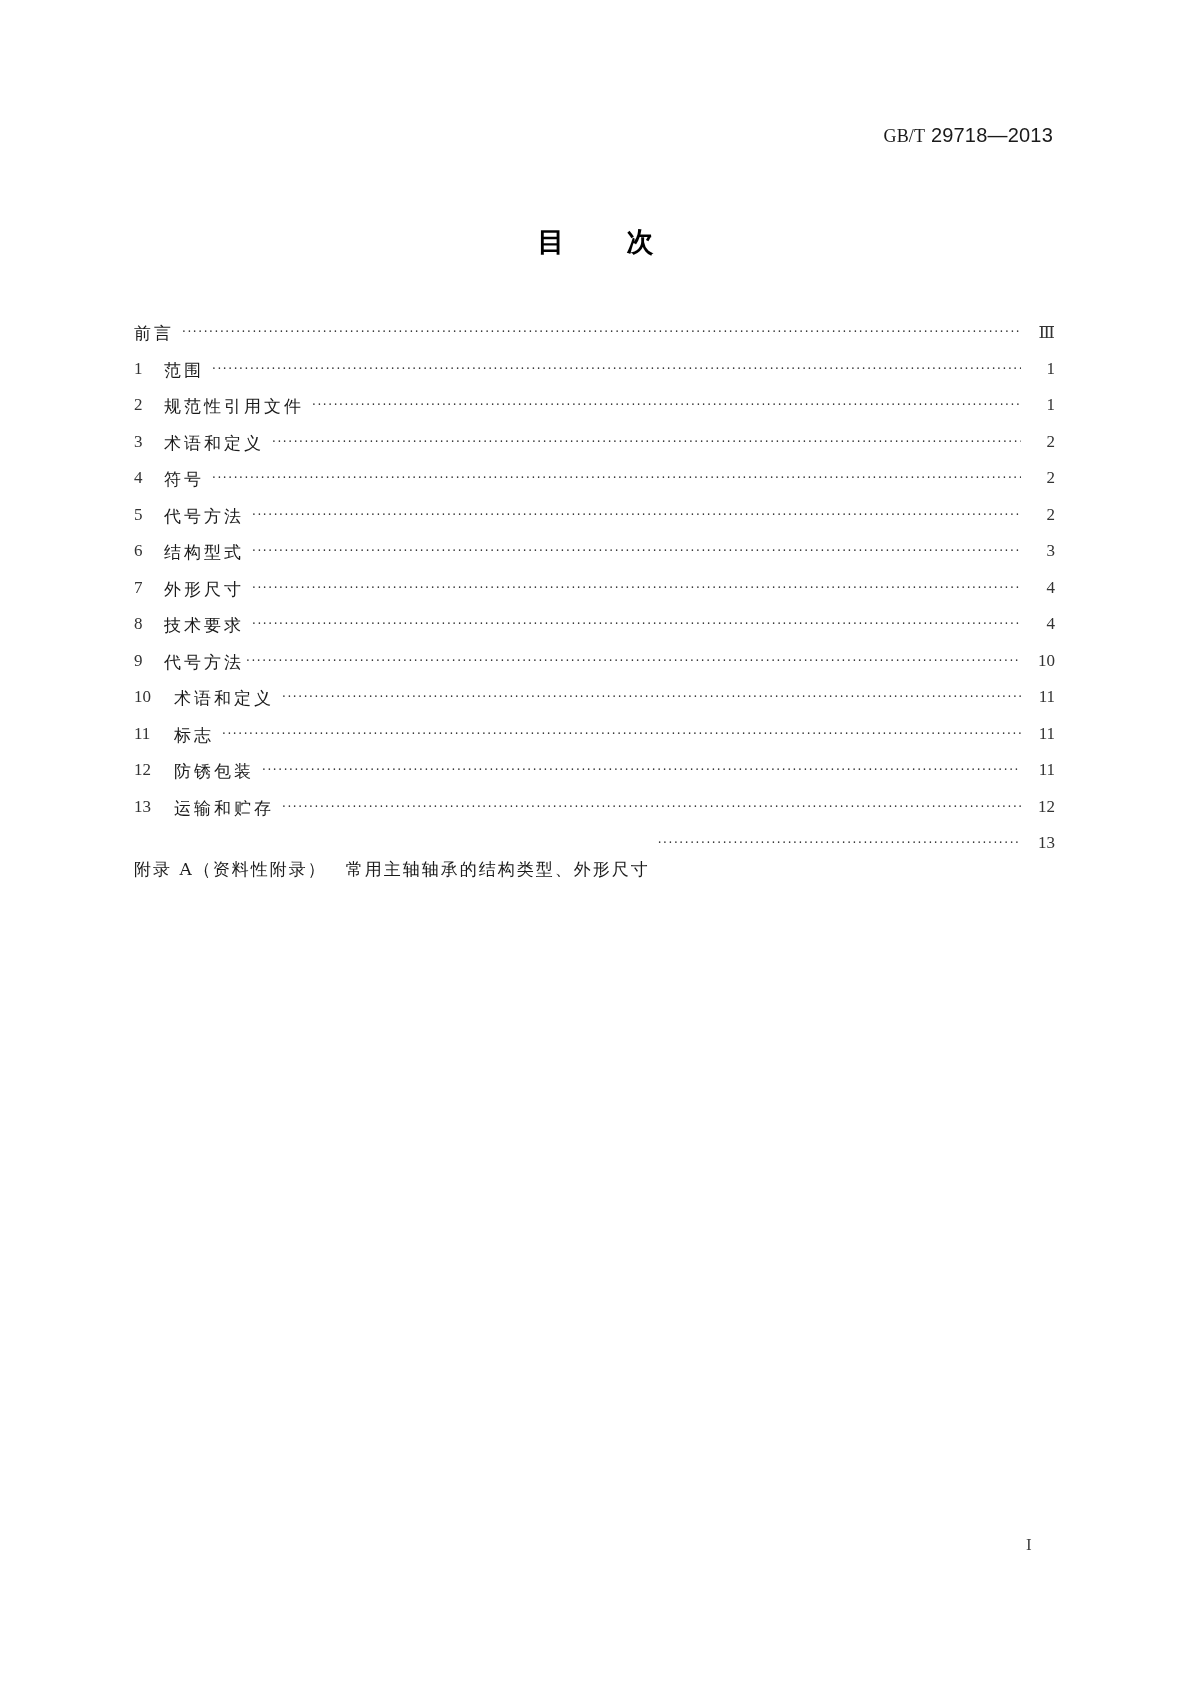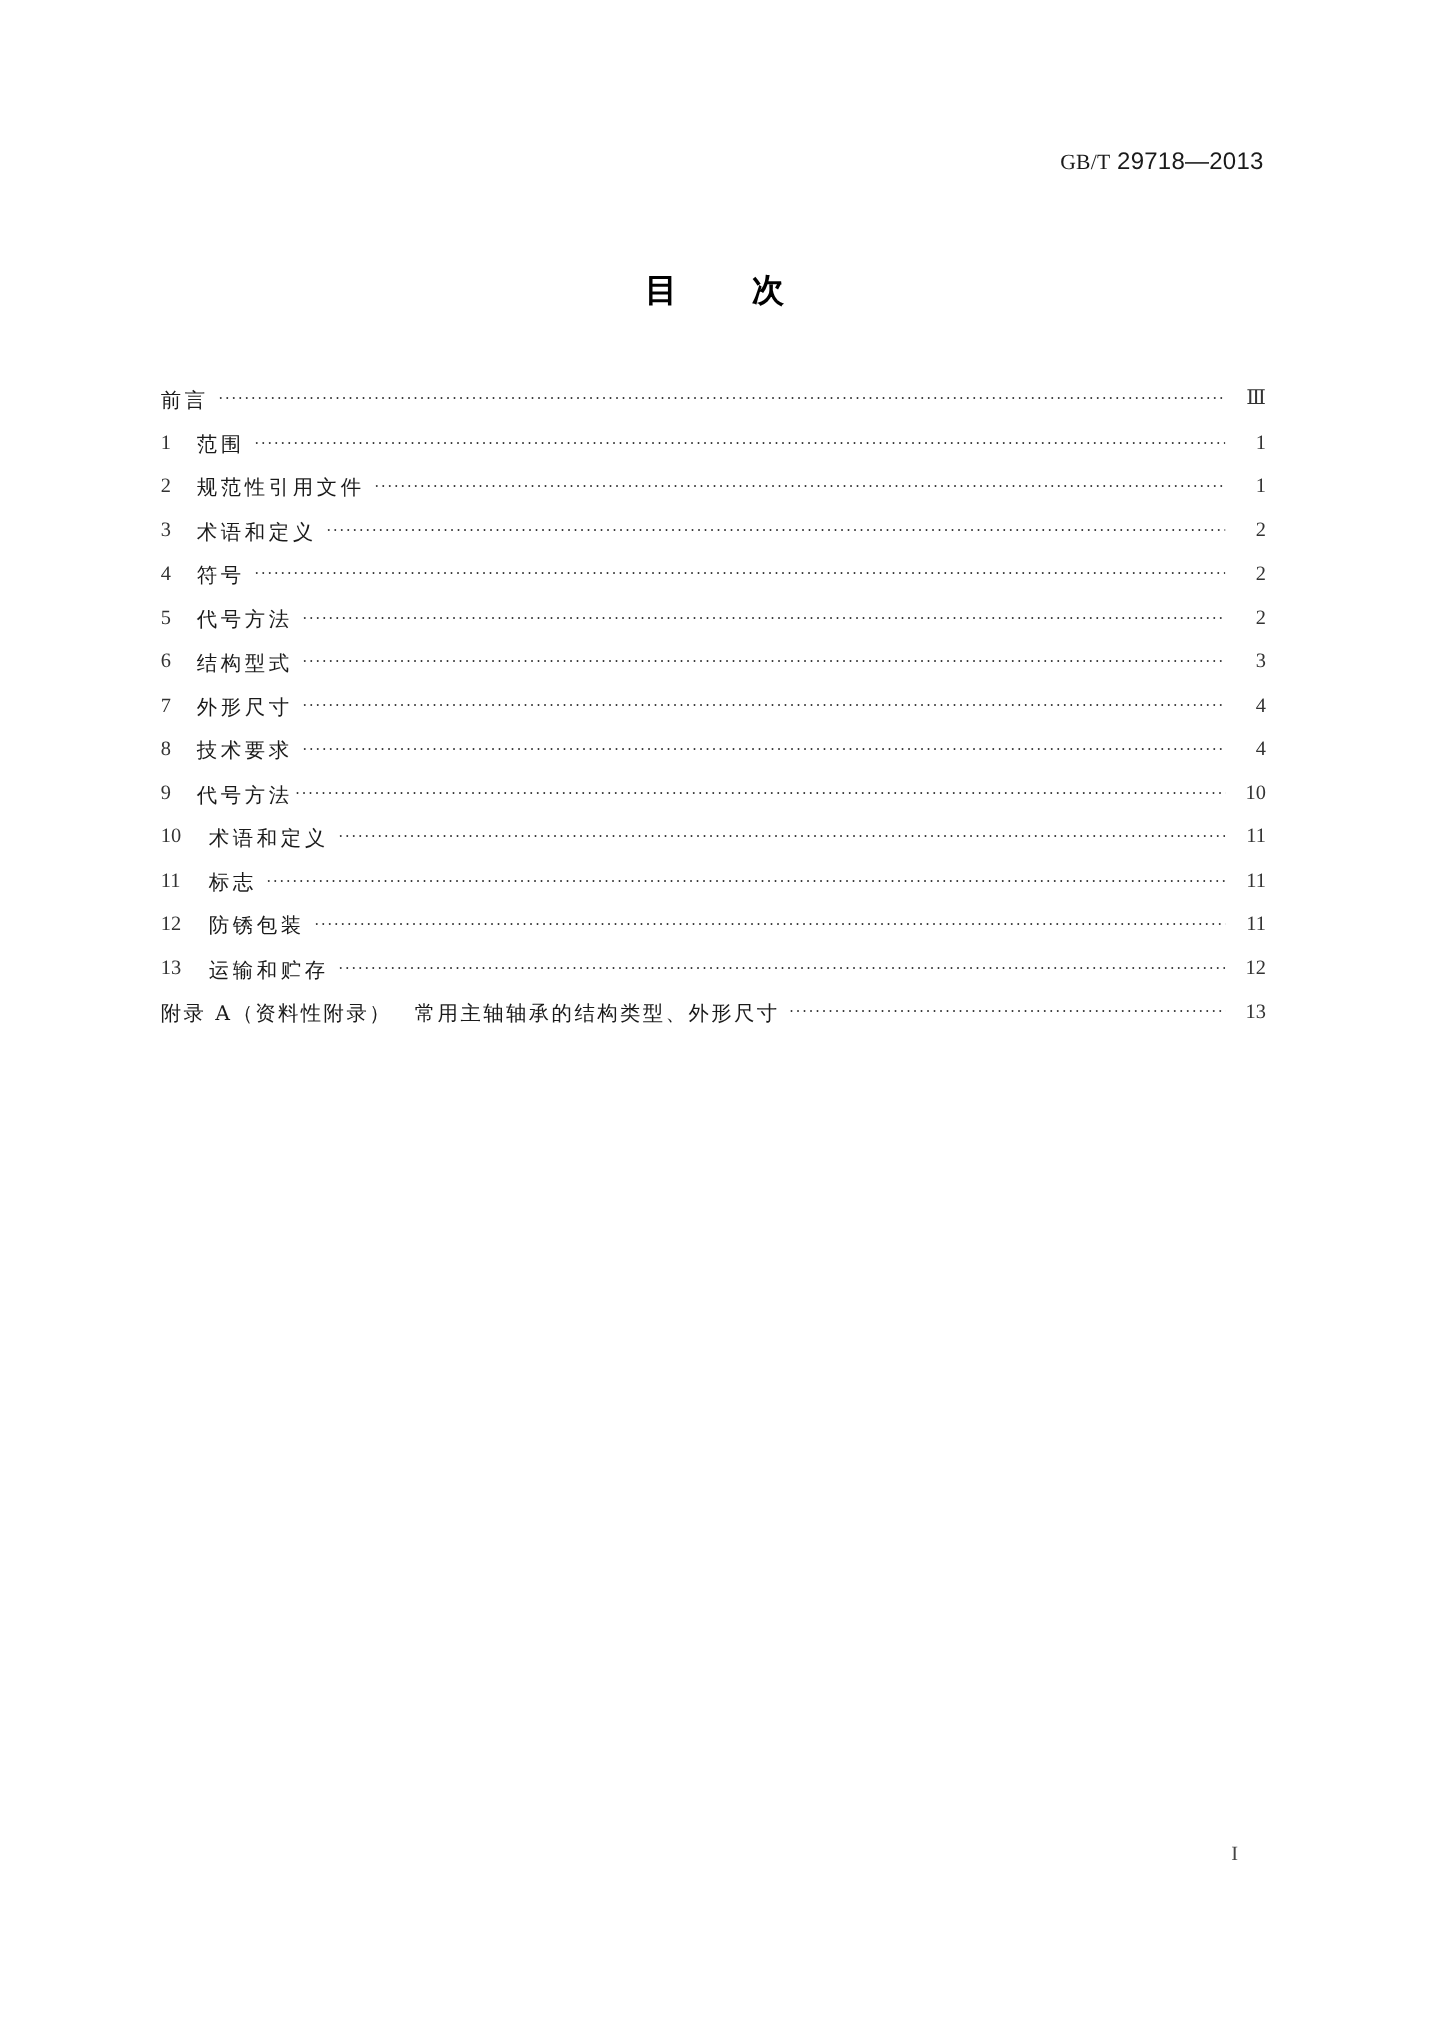--- a/index.html
+++ b/index.html
@@ -16,21 +16,21 @@
   .toc { position: absolute; top: 322px; left: 134px; width: 921px; }
   .row { height: 36.5px; display: flex; align-items: flex-start; font-size: 17px; white-space: nowrap; }
   .row .num { display: inline-block; color: #333; font-family: "Liberation Serif", "DejaVu Serif", serif; font-size: 17px; }
   .row .lbl { display: inline-block; letter-spacing: 3px; }
   .row .dots { flex: 1; overflow: hidden; margin: 0 12px 0 8px; color: #333;
                font-size: 12px; letter-spacing: 1.6px; line-height: 1; padding-top: 4px; }
   .row .dots::before { content: "··························································································································································································"; }
   .row .pg { width: 22px; text-align: right; font-family: "Liberation Serif", "DejaVu Serif", serif; color: #333; }
   .n1 { width: 30px; }
   .n2 { width: 40px; }
-  .appx .lbl { letter-spacing: 2px; }
+  .appx .lbl { letter-spacing: 2px; margin-top: 25px; }
   .page-num { position: absolute; top: 1535px; left: 1026px; font-family: "Liberation Serif", "DejaVu Serif", serif; font-size: 17px; color: #444; }
 </style>
 </head>
 <body>
 
 <div class="std-code">
   <span class="gb">GB/T</span>
   <span class="num">29718—2013</span>
 </div>
 

